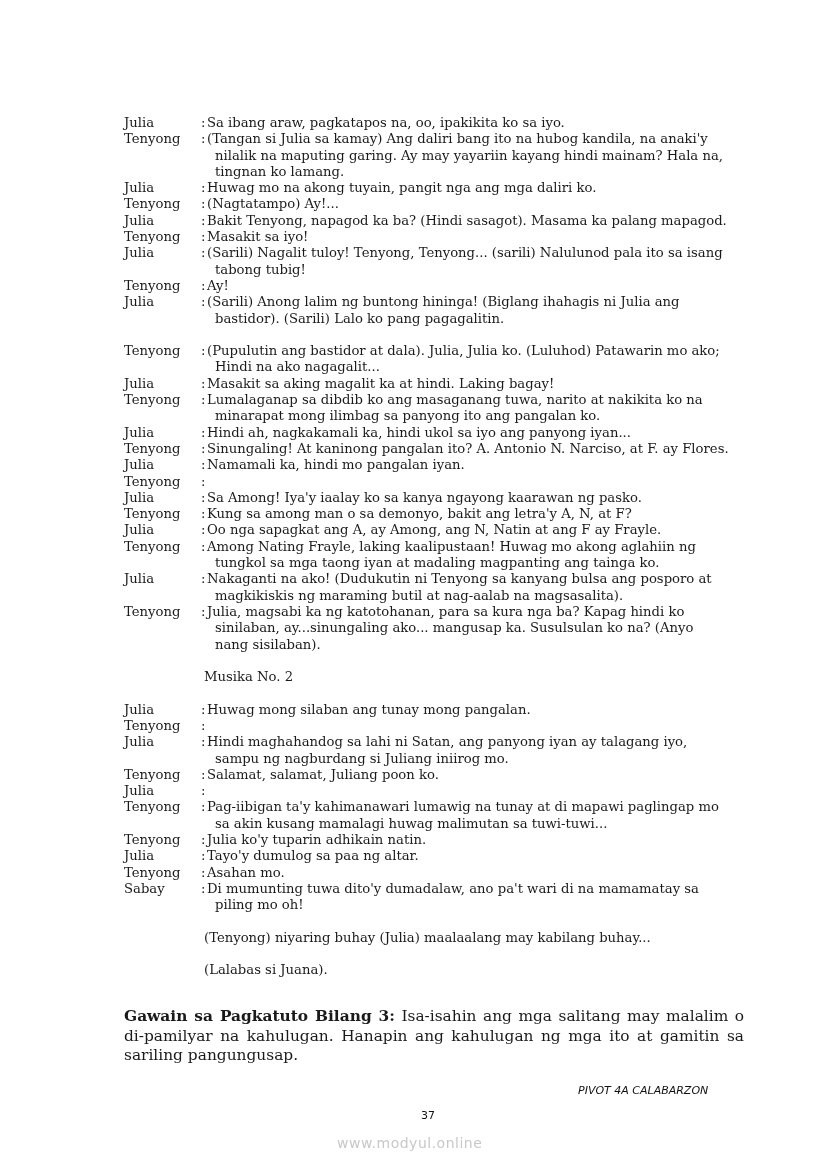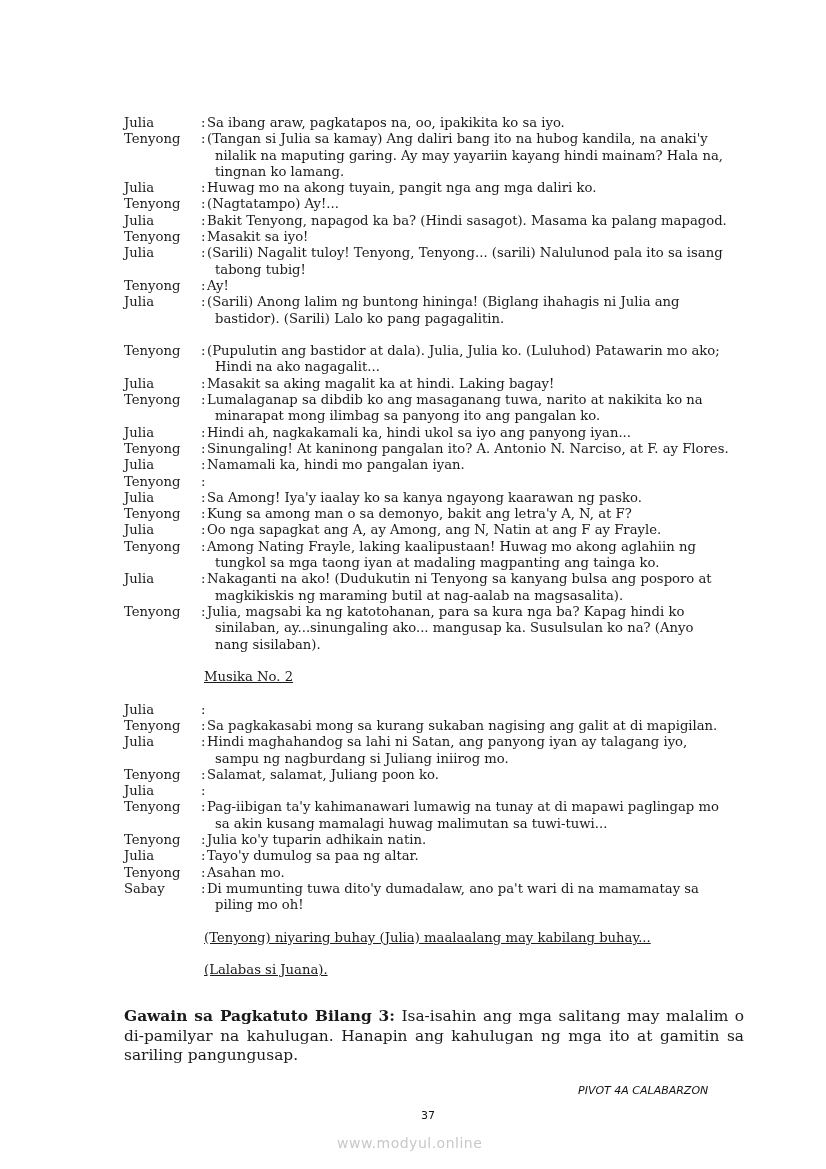--- a/index.html
+++ b/index.html
@@ -7,21 +7,21 @@
          font-family:"DejaVu Serif", serif; color:#1a1a1a; }
   .page { position:absolute; left:0; top:11px; width:826px; height:890px; }
   .script { position:absolute; left:124px; top:104px; width:620px;
             font-size:13.2px; line-height:16.3px; }
   .row { display:flex; }
   .spk { width:77px; flex:0 0 77px; white-space:nowrap; }
   .colon { width:6px; flex:0 0 6px; }
   .txt { flex:1; }
   .txt .cont { display:block; padding-left:8px; }
   .gap { height:16.3px; }
-  .standalone { padding-left:80px;text-decoration:underline; }
+  .standalone { padding-left:80px; }
   .task { position:absolute; left:124px; top:996px; width:620px;
           font-size:15.4px; line-height:19.5px; text-align:justify; }
   .task b { font-weight:bold; }
   .footer-pivot { position:absolute; left:578px; top:1073px;
                   font-family:"DejaVu Sans", sans-serif; font-style:italic;
                   font-size:11px; color:#111; }
   .page-num { position:absolute; left:421px; top:1098px;
               font-family:"DejaVu Sans", sans-serif; font-size:11px; color:#111; }
   .watermark { position:absolute; left:337px; top:1124px;
                font-family:"DejaVu Sans", sans-serif; font-size:14px;
@@ -146,25 +146,25 @@
       </div>
     <div class="gap"></div>
     <div class="row standalone">
         <span>Musika No. 2</span>
       </div>
     <div class="gap"></div>
     <div id="dlg2">
         <div class="row">
           <span class="spk">Julia</span>
           <span class="colon">:</span>
-        </div>
-        <div class="row">
-          <span class="spk">Tenyong</span>
-          <span class="colon">:</span>
-          <span class="txt"><span>Sa pagkakasabi mong sa kurang sukaban nagising ang galit at di mapigilan.</span></span>
+          <span class="txt"><span>Huwag mong silaban ang tunay mong pangalan.</span></span>
+        </div>
+        <div class="row">
+          <span class="spk">Tenyong</span>
+          <span class="colon">:</span>
         </div>
         <div class="row">
           <span class="spk">Julia</span>
           <span class="colon">:</span>
           <span class="txt"><span>Hindi maghahandog sa lahi ni Satan, ang panyong iyan ay talagang iyo,</span><span class="cont">sampu ng nagburdang si Juliang iniirog mo.</span></span>
         </div>
         <div class="row">
           <span class="spk">Tenyong</span>
           <span class="colon">:</span>
           <span class="txt"><span>Salamat, salamat, Juliang poon ko.</span></span>

